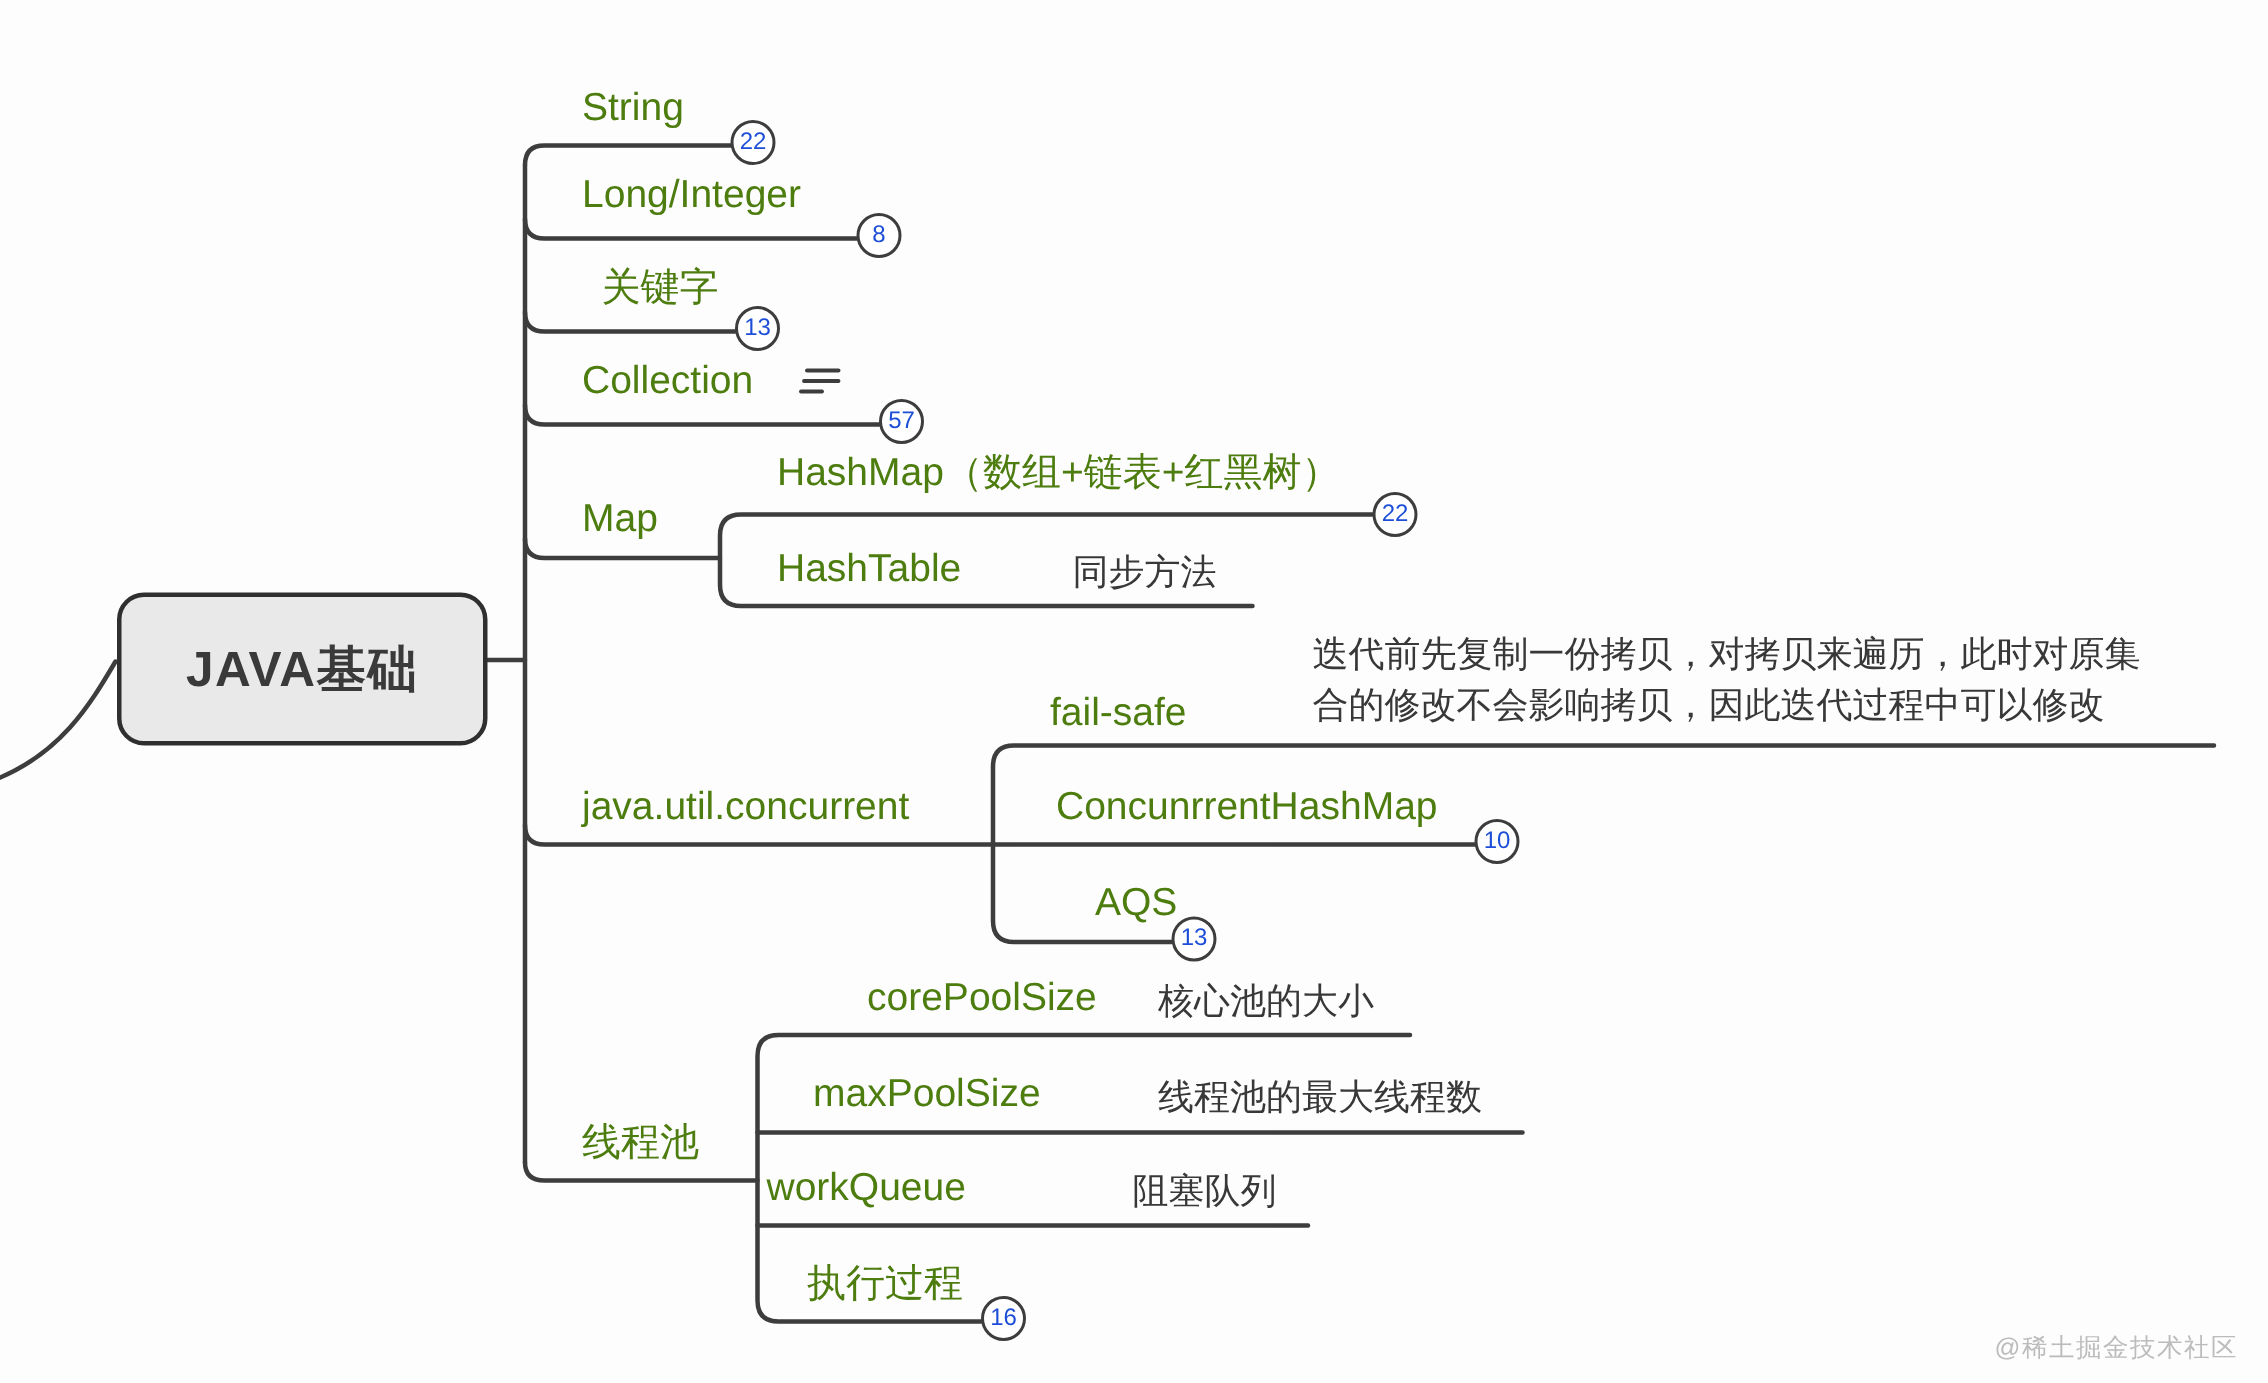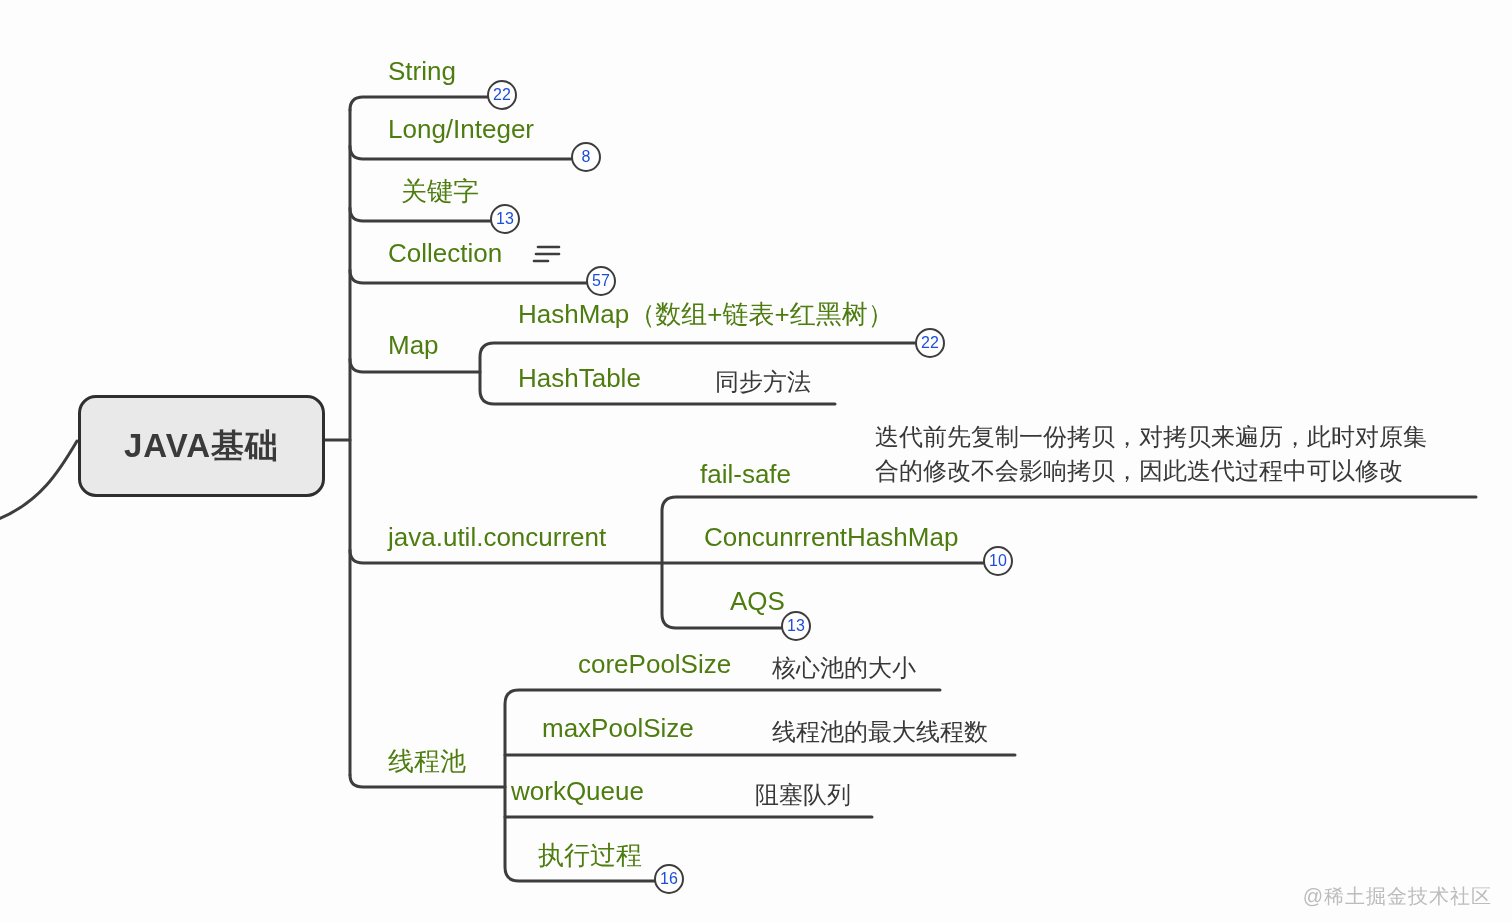--- a/index.html
+++ b/index.html
@@ -41,21 +41,21 @@
     border: 3.5px solid #2f2f2f;
     border-radius: 18px;
     display: flex; align-items: center; justify-content: center;
     font-size: 33px; font-weight: bold; color: #3a3a3a;
     letter-spacing: 1px;
   }
   .notes-icon { position: absolute; left: 531px; top: 242px; }
   .watermark {
     position: absolute;
     right: 20px; bottom: 12px;
-    font-size: 20px;
+    font-size: 17px;
     color: #bcbcbc;
     letter-spacing: 1px;
   }
 </style>
 </head>
 <body>
 
 <div class="canvas">
 
   <svg class="wires" width="1512" height="922" viewBox="0 0 1512 922" fill="none" stroke="#3d3d3d" stroke-width="3" stroke-linecap="round">

